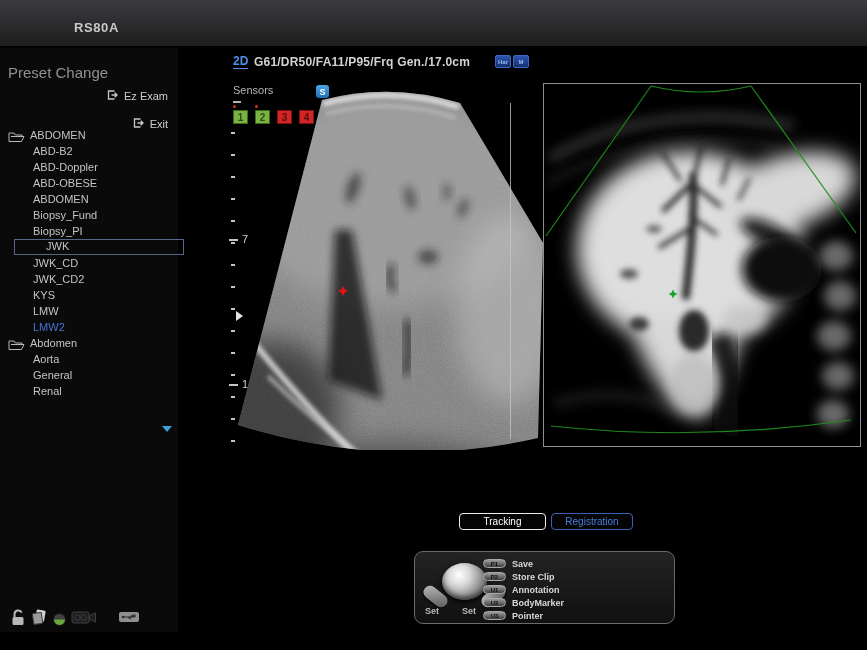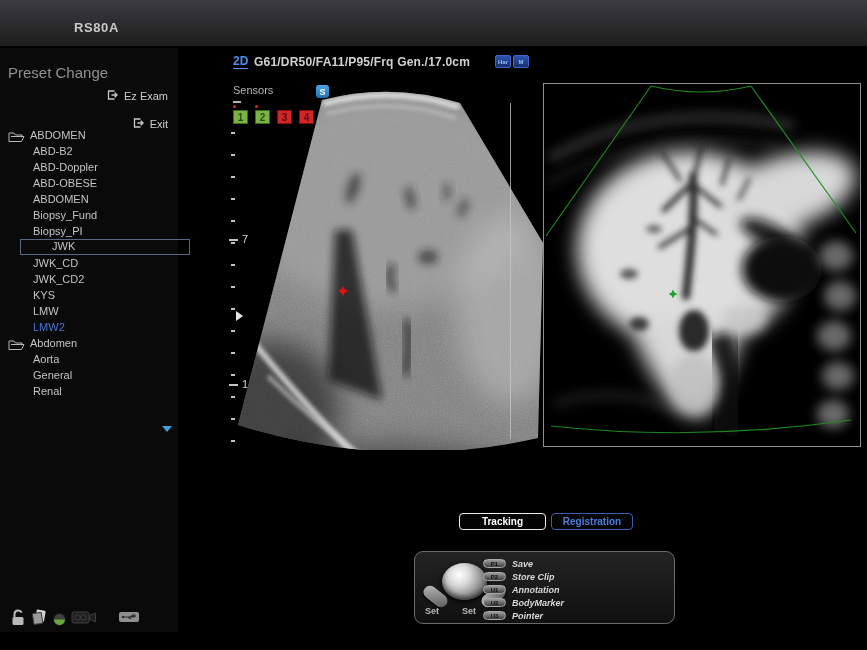--- a/index.html
+++ b/index.html
@@ -19,21 +19,21 @@
   .sidebar-title { position:absolute; left:8px; top:16px; font-size:15px; color:#8e9294; }
   .action-row { position:absolute; right:10px; display:flex; align-items:center; gap:5px;
     color:#cfcfcf; font-size:11px; cursor:pointer; }
   .action-ez { top:42px;justify-content:flex-end; } .action-exit { top:70px; }
 
   .tree { position:absolute; left:0; top:79px; width:178px; }
   .tree-row { position:relative; height:16px; line-height:16px; font-size:11px;
     color:#c4c4c4; padding-left:33px; cursor:pointer; white-space:nowrap; }
   .tree-row.folder { padding-left:30px; }
   .folder-icon { position:absolute; left:8px; top:3px; }
-  .tree-row.selected { width:170px; margin-left:20px; padding-left:31px;
+  .tree-row.selected { width:170px; margin-left:14px; padding-left:31px;
     border:1px solid #566685; line-height:13px; }
   .tree-row.highlighted .tree-label { color:#4a73d4; }
   .dropdown-arrow { position:absolute; left:162px; top:378px; width:0; height:0;
     border-left:5px solid transparent; border-right:5px solid transparent;
     border-top:6px solid #3fa0dc; cursor:pointer; }
 
   .status-row { position:absolute; left:11px; top:560px; height:22px;
     display:flex; align-items:center; }
   .status-row > * { margin-right:5px; }
   .status-led { width:13px; height:13px; border-radius:50%;
@@ -80,21 +80,21 @@
   
   .us-svg { position:absolute; left:230px; top:80px; }
   .center-line { position:absolute; left:510px; top:103px; width:1px; height:336px;
     background:#c8c8c8; opacity:.75; }
   .mri-panel { position:absolute; left:543px; top:83px; width:318px; height:364px;
     border:1px solid #8f8f8f; background:#000; }
   .mri-panel svg { display:block; }
 
   
   .mode-btn { position:absolute; top:513px; height:17px; border-radius:4px; font-size:10px;
-    font-weight:bold; text-align:center; line-height:15px; background:#040404; cursor:pointer; }
+    font-weight:normal; text-align:center; line-height:15px; background:#040404; cursor:pointer; }
   .mode-btn.tracking { left:459px; width:87px; border:1px solid #eeeeee; color:#fff; }
   .mode-btn.registration { left:551px; width:82px; border:1px solid #3d5fb0; color:#4a7de0; }
 
   
   .ctrl-panel { position:absolute; left:414px; top:551px; width:261px; height:73px;
     border:1px solid #6a6a6a; border-radius:9px;
     background:linear-gradient(180deg,#232323,#101010); }
   .trackball { position:absolute; left:27px; top:11px; width:45px; height:37px; border-radius:50%;
     background:radial-gradient(circle at 38% 32%,#ffffff 0%,#dadada 28%,#8c8c8c 62%,#4f4f4f 100%);
     box-shadow:0 2px 5px #000, inset 0 -3px 5px rgba(0,0,0,.55); }
@@ -103,21 +103,21 @@
   .set-key.left { left:7px; top:38px; transform:rotate(38deg); }
   .set-key.right { left:65px; top:38px; transform:rotate(-38deg); }
   .set-label { position:absolute; top:54px; font-size:9px; font-weight:bold; color:#b8b8b8; }
   .set-label.left { left:10px; } .set-label.right { left:47px; }
   .key-list { position:absolute; left:68px; top:5px; }
   .key-row { display:flex; align-items:center; gap:6px; height:13px; }
   .key-pill { width:23px; height:9px; border-radius:5px;
     background:linear-gradient(180deg,#9d9d9d,#3e3e3e); border:1px solid #a8a8a8;
     color:#0d0d0d; font-size:6px; font-weight:bold;
     display:flex; align-items:center; justify-content:center; }
-  .key-label { font-size:9px; font-weight:bold; color:#d8d8d8;font-style:italic; }
+  .key-label { font-size:9px; font-weight:bold; color:#d8d8d8; }
 </style>
 </head>
 <body>
 
 <div id="app">
 
   <div class="topbar">
     <span class="topbar-title">RS80A</span>
   </div>
 

